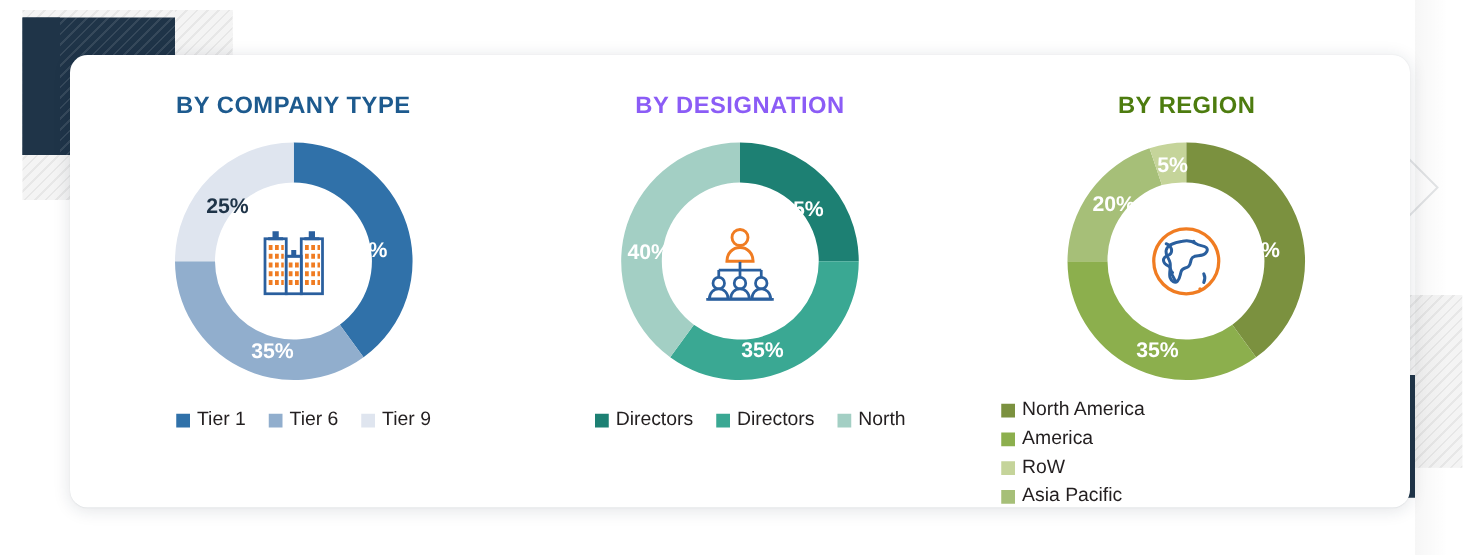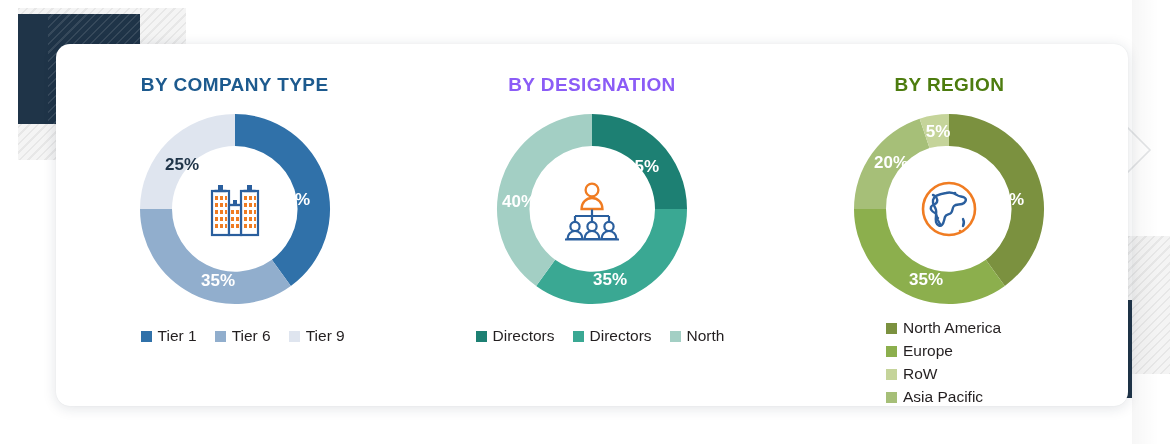--- a/index.html
+++ b/index.html
@@ -95,21 +95,21 @@
   .legend {
     position: absolute; left: 16px; right: 0;
     display: flex; flex-wrap: wrap;
     justify-content: center;
     align-content: flex-start;
     gap: 6px 18px;
     font-size: 15.5px;
     color: #231f20;
   }
   .legend.one-row { top: 283px; }
-  .legend.two-row { top: 275px; gap: 5px 4px; }
+  .legend.two-row { top: 275px; gap: 5px 4px; justify-content: space-between; }
   .legend-item { display: flex; align-items: center; gap: 6px; white-space: nowrap; }
   .legend.two-row .legend-item { width: 50%; padding-left: 14px; }
   .swatch { width: 11px; height: 11px; flex: 0 0 auto; }
 </style>
 </head>
 <body>
 
 <div id="stage">
 
   <div class="deco hatch-light" id="tl-hatch1"></div>
@@ -322,21 +322,21 @@
           </div>
         </div>
 
         <div class="legend two-row">
           <div class="legend-item">
             <span class="swatch" style="background:#7b913f"></span>
             <span>North America</span>
           </div>
           <div class="legend-item">
             <span class="swatch" style="background:#8caf4d"></span>
-            <span>Europe</span>
+            <span>America</span>
           </div>
           <div class="legend-item">
             <span class="swatch" style="background:#c5d49a"></span>
             <span>RoW</span>
           </div>
           <div class="legend-item">
             <span class="swatch" style="background:#a6bf78"></span>
             <span>Asia Pacific</span>
           </div>
         </div>

